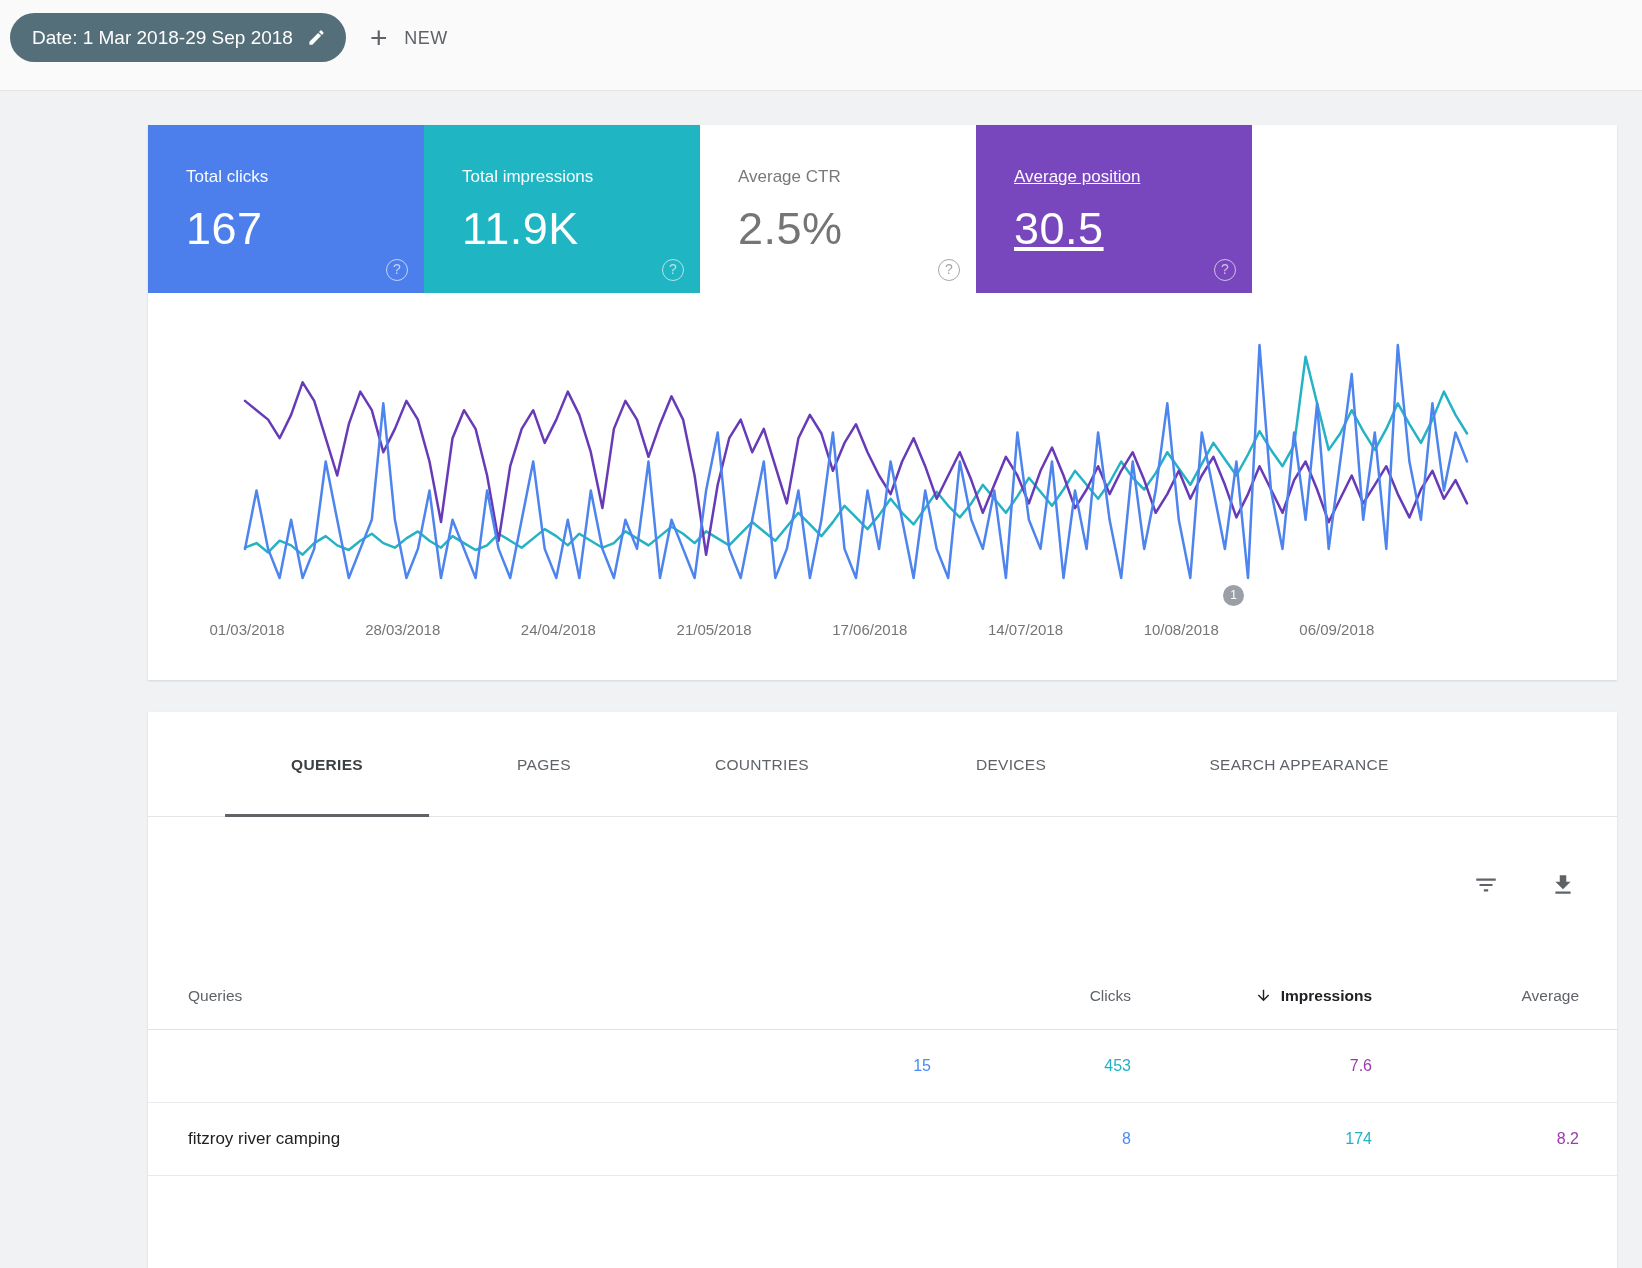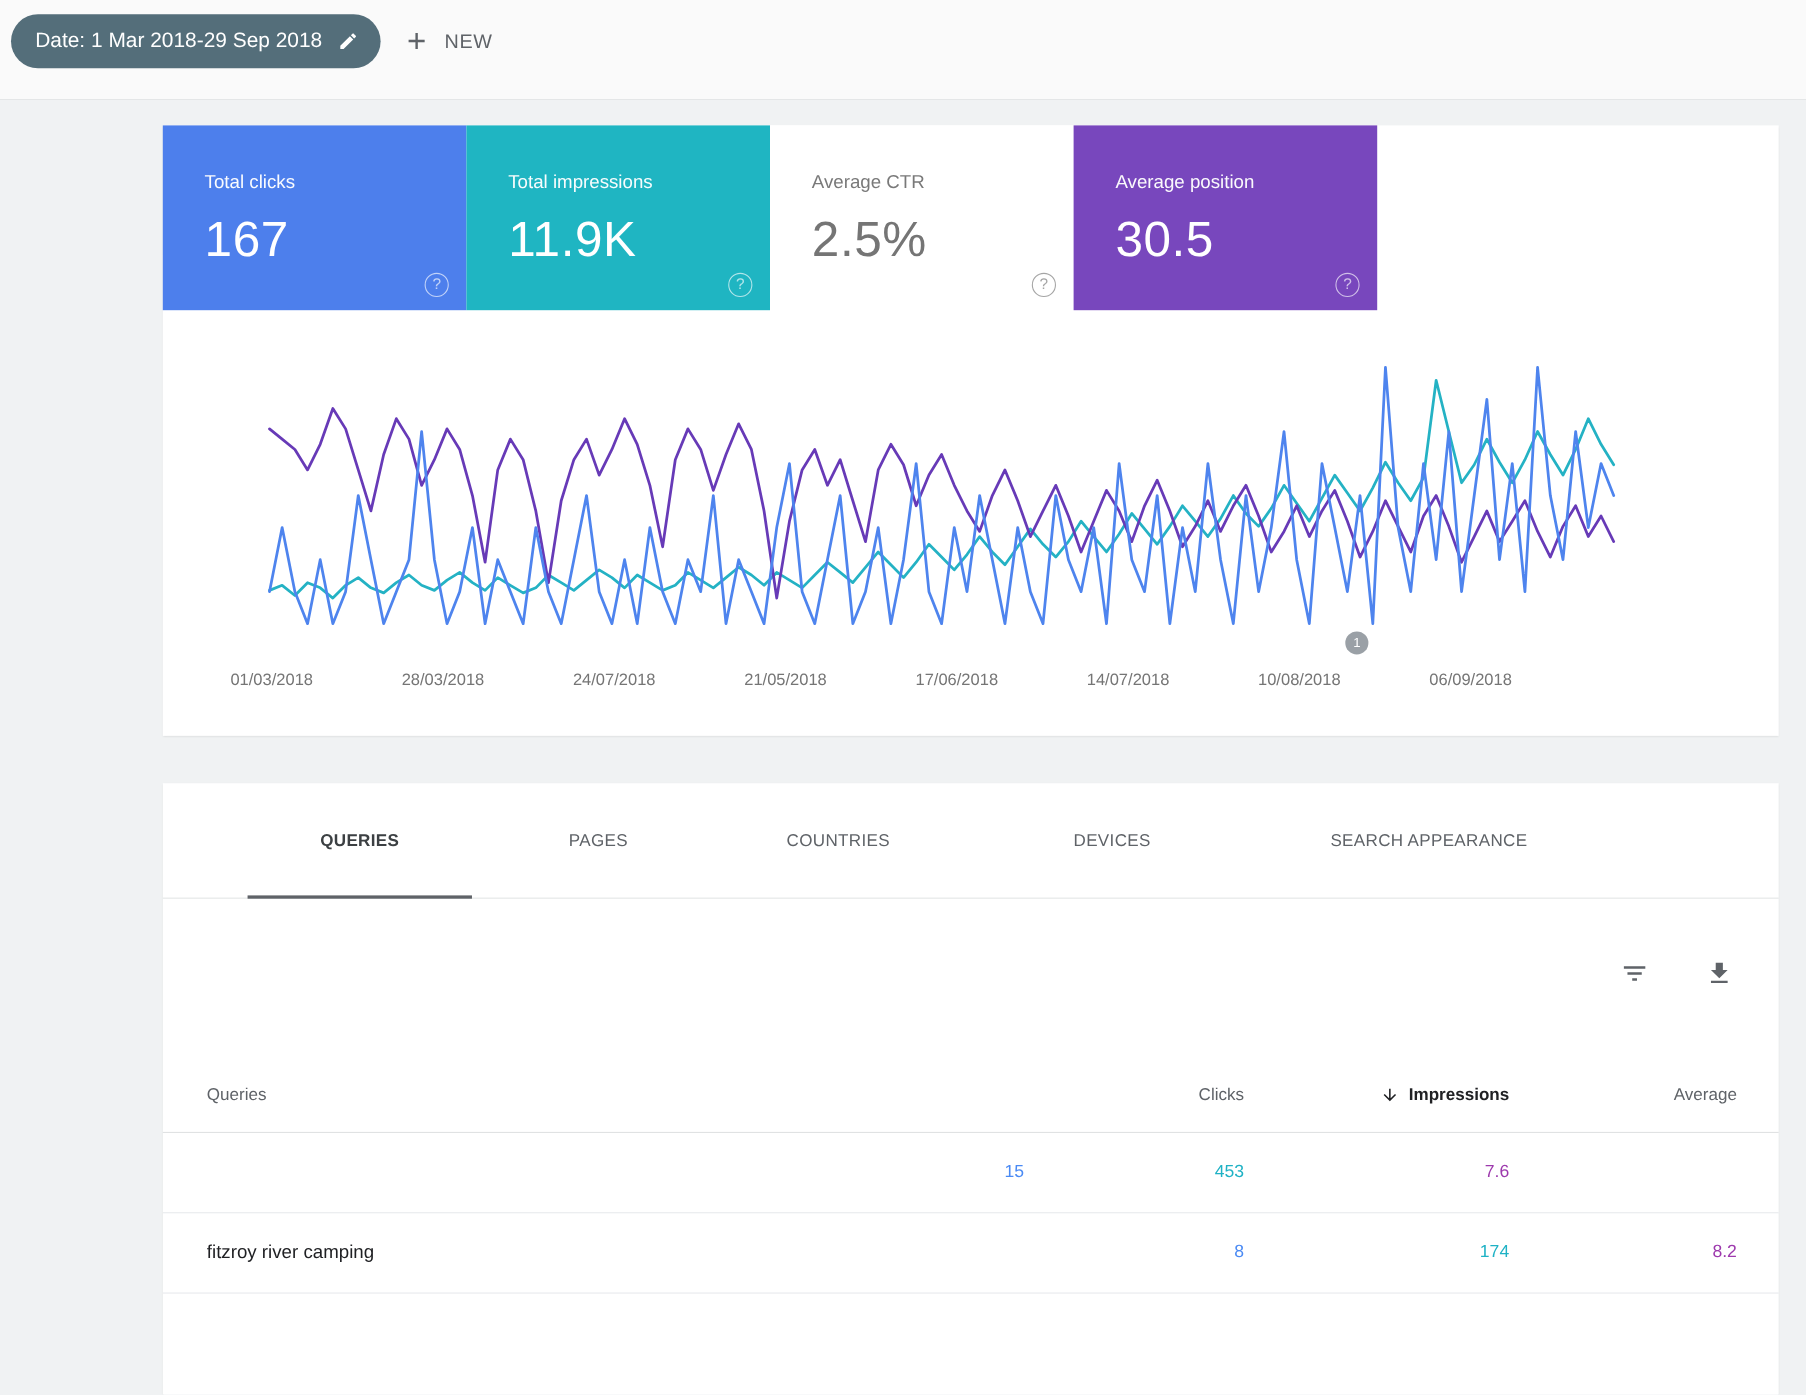--- a/index.html
+++ b/index.html
@@ -14,21 +14,21 @@
     display:flex; align-items:center; gap:14px; font-family:inherit; font-size:19px; }
   .date-pill svg { flex:0 0 auto; }
   .new-btn { position:absolute; left:370px; top:18px; height:40px; border:none; background:transparent; cursor:pointer;
     display:flex; align-items:center; gap:16px; color:#5f6368; font-family:inherit; font-size:18px; letter-spacing:.6px; }
   .new-btn .plus { font-size:30px; font-weight:300; line-height:1; color:#5f6368; }
 
   
   .card { position:absolute; left:148px; width:1469px; background:#fff; box-shadow:0 1px 2px rgba(0,0,0,.12); }
 
   
-  .chart-card { top:114px; height:555px; }
+  .chart-card { top:125px; height:555px; }
   .metric-cards { position:absolute; top:0; left:0; height:168px; width:100%; display:flex; }
   .metric-card { position:relative; width:276px; height:168px; padding:42px 0 0 38px; cursor:pointer; }
   .metric-card .m-label { font-size:17px; margin-bottom:16px; opacity:.97; }
   .metric-card .m-value { font-size:45px; letter-spacing:.5px; }
   .metric-card .help { position:absolute; right:16px; bottom:12px; width:22px; height:22px; border-radius:50%;
     border:1.6px solid currentColor; opacity:.65; font-size:14px; line-height:19px; text-align:center; cursor:pointer; }
   #chart-svg { position:absolute; left:0; top:0; width:1469px; height:555px; }
   .x-label { position:absolute; top:496px; transform:translateX(-50%); font-size:15px; color:#757575; white-space:nowrap; }
   .annot-marker { position:absolute; left:1085px; top:460px; width:21px; height:21px; margin-left:-10px; border-radius:50%;
     background:#9aa0a6; color:#fff; font-size:12px; text-align:center; line-height:21px; cursor:pointer; }
@@ -81,36 +81,36 @@
       <div class="metric-card" style="background: rgb(31, 181, 194); color: rgb(255, 255, 255);">
         <div class="m-label">Total impressions</div>
         <div class="m-value">11.9K</div>
         <span class="help">?</span>
       </div>
       <div class="metric-card" style="background: rgb(255, 255, 255); color: rgb(117, 117, 117);">
         <div class="m-label">Average CTR</div>
         <div class="m-value">2.5%</div>
         <span class="help">?</span>
       </div>
-      <div class="metric-card" style="background: rgb(120, 71, 189); color: rgb(255, 255, 255);">
+      <div class="metric-card" style="background: rgb(120, 71, 189); color: rgb(255, 255, 255); text-decoration: underline;">
         <div class="m-label">Average position</div>
         <div class="m-value">30.5</div>
         <span class="help">?</span>
       </div>
     </div>
 
     <svg id="chart-svg">
         <polyline points="97.0,422.7 108.5,418.1 120.1,427.4 131.6,415.7 143.1,420.4 154.6,429.7 166.2,418.1 177.7,411.1 189.2,420.4 200.8,425.0 212.3,415.7 223.8,408.7 235.3,418.1 246.9,422.7 258.4,413.4 269.9,406.4 281.5,415.7 293.0,422.7 304.5,411.1 316.0,418.1 327.6,425.0 339.1,420.4 350.6,408.7 362.2,415.7 373.7,422.7 385.2,413.4 396.7,404.1 408.3,411.1 419.8,420.4 431.3,408.7 442.8,415.7 454.4,422.7 465.9,418.1 477.4,406.4 489.0,413.4 500.5,420.4 512.0,411.1 523.5,401.7 535.1,408.7 546.6,418.1 558.1,406.4 569.7,413.4 581.2,420.4 592.7,408.7 604.2,397.1 615.8,406.4 627.3,415.7 638.8,401.7 650.4,387.8 661.9,399.4 673.4,411.1 684.9,397.1 696.5,380.8 708.0,392.4 719.5,404.1 731.1,390.1 742.6,373.8 754.1,387.8 765.6,399.4 777.2,383.1 788.7,366.8 800.2,380.8 811.8,392.4 823.3,378.4 834.8,359.8 846.3,373.8 857.9,387.8 869.4,371.4 880.9,352.8 892.5,366.8 904.0,380.8 915.5,364.5 927.0,345.8 938.6,359.8 950.1,373.8 961.6,357.5 973.2,336.5 984.7,352.8 996.2,364.5 1007.7,348.1 1019.3,327.2 1030.8,343.5 1042.3,359.8 1053.8,338.8 1065.4,317.9 1076.9,334.2 1088.4,350.5 1100.0,329.5 1111.5,306.2 1123.0,324.9 1134.5,341.2 1146.1,320.2 1157.6,231.7 1169.1,278.3 1180.7,324.9 1192.2,308.5 1203.7,285.2 1215.2,306.2 1226.8,324.9 1238.3,303.9 1249.8,278.3 1261.4,299.2 1272.9,317.9 1284.4,294.6 1295.9,266.6 1307.5,289.9 1319.0,308.5" fill="none" stroke="#24b2c4" stroke-width="2.5" stroke-linejoin="round" stroke-linecap="round"></polyline>
         <polyline points="97.0,275.9 108.5,285.2 120.1,294.6 131.6,313.2 143.1,289.9 154.6,257.3 166.2,275.9 177.7,313.2 189.2,350.5 200.8,299.2 212.3,266.6 223.8,285.2 235.3,327.2 246.9,303.9 258.4,275.9 269.9,294.6 281.5,336.5 293.0,397.1 304.5,313.2 316.0,285.2 327.6,303.9 339.1,350.5 350.6,415.7 362.2,341.2 373.7,303.9 385.2,285.2 396.7,317.9 408.3,294.6 419.8,266.6 431.3,289.9 442.8,327.2 454.4,383.1 465.9,303.9 477.4,275.9 489.0,294.6 500.5,331.8 512.0,299.2 523.5,271.3 535.1,294.6 546.6,350.5 558.1,429.7 569.7,359.8 581.2,313.2 592.7,294.6 604.2,327.2 615.8,303.9 627.3,341.2 638.8,378.4 650.4,313.2 661.9,289.9 673.4,308.5 684.9,345.8 696.5,317.9 708.0,299.2 719.5,327.2 731.1,350.5 742.6,369.1 754.1,336.5 765.6,313.2 777.2,341.2 788.7,373.8 800.2,350.5 811.8,327.2 823.3,355.1 834.8,387.8 846.3,359.8 857.9,331.8 869.4,350.5 880.9,378.4 892.5,345.8 904.0,322.5 915.5,350.5 927.0,383.1 938.6,364.5 950.1,341.2 961.6,369.1 973.2,345.8 984.7,327.2 996.2,355.1 1007.7,387.8 1019.3,369.1 1030.8,345.8 1042.3,373.8 1053.8,350.5 1065.4,331.8 1076.9,359.8 1088.4,392.4 1100.0,369.1 1111.5,341.2 1123.0,364.5 1134.5,387.8 1146.1,355.1 1157.6,336.5 1169.1,364.5 1180.7,397.1 1192.2,373.8 1203.7,350.5 1215.2,378.4 1226.8,359.8 1238.3,341.2 1249.8,369.1 1261.4,392.4 1272.9,364.5 1284.4,345.8 1295.9,373.8 1307.5,355.1 1319.0,378.4" fill="none" stroke="#673ab7" stroke-width="2.5" stroke-linejoin="round" stroke-linecap="round"></polyline>
         <polyline points="97.0,423.9 108.5,365.6 120.1,423.9 131.6,453.0 143.1,394.8 154.6,453.0 166.2,423.9 177.7,336.5 189.2,394.8 200.8,453.0 212.3,423.9 223.8,394.8 235.3,278.3 246.9,394.8 258.4,453.0 269.9,423.9 281.5,365.6 293.0,453.0 304.5,394.8 316.0,423.9 327.6,453.0 339.1,365.6 350.6,423.9 362.2,453.0 373.7,394.8 385.2,336.5 396.7,423.9 408.3,453.0 419.8,394.8 431.3,453.0 442.8,365.6 454.4,423.9 465.9,453.0 477.4,394.8 489.0,423.9 500.5,336.5 512.0,453.0 523.5,394.8 535.1,423.9 546.6,453.0 558.1,365.6 569.7,307.4 581.2,423.9 592.7,453.0 604.2,394.8 615.8,336.5 627.3,453.0 638.8,423.9 650.4,365.6 661.9,453.0 673.4,394.8 684.9,307.4 696.5,423.9 708.0,453.0 719.5,365.6 731.1,423.9 742.6,336.5 754.1,394.8 765.6,453.0 777.2,365.6 788.7,423.9 800.2,453.0 811.8,336.5 823.3,394.8 834.8,423.9 846.3,365.6 857.9,453.0 869.4,307.4 880.9,394.8 892.5,423.9 904.0,336.5 915.5,453.0 927.0,365.6 938.6,423.9 950.1,307.4 961.6,394.8 973.2,453.0 984.7,336.5 996.2,423.9 1007.7,365.6 1019.3,278.3 1030.8,394.8 1042.3,453.0 1053.8,307.4 1065.4,365.6 1076.9,423.9 1088.4,336.5 1100.0,453.0 1111.5,220.0 1123.0,365.6 1134.5,423.9 1146.1,307.4 1157.6,394.8 1169.1,278.3 1180.7,423.9 1192.2,336.5 1203.7,249.1 1215.2,394.8 1226.8,307.4 1238.3,423.9 1249.8,220.0 1261.4,336.5 1272.9,394.8 1284.4,278.3 1295.9,365.6 1307.5,307.4 1319.0,336.5" fill="none" stroke="#4e84ee" stroke-width="2.5" stroke-linejoin="round" stroke-linecap="round"></polyline>
       </svg>
     <div id="x-labels">
         <span class="x-label" style="left: 99px;">01/03/2018</span>
         <span class="x-label" style="left: 254.7px;">28/03/2018</span>
-        <span class="x-label" style="left: 410.4px;">24/07/2018</span>
+        <span class="x-label" style="left: 410.4px;">24/04/2018</span>
         <span class="x-label" style="left: 566.1px;">21/05/2018</span>
         <span class="x-label" style="left: 721.8px;">17/06/2018</span>
         <span class="x-label" style="left: 877.5px;">14/07/2018</span>
         <span class="x-label" style="left: 1033.2px;">10/08/2018</span>
         <span class="x-label" style="left: 1188.9px;">06/09/2018</span>
       </div>
     <div class="annot-marker">1</div>
   </div>
 
   <div class="card table-card">

